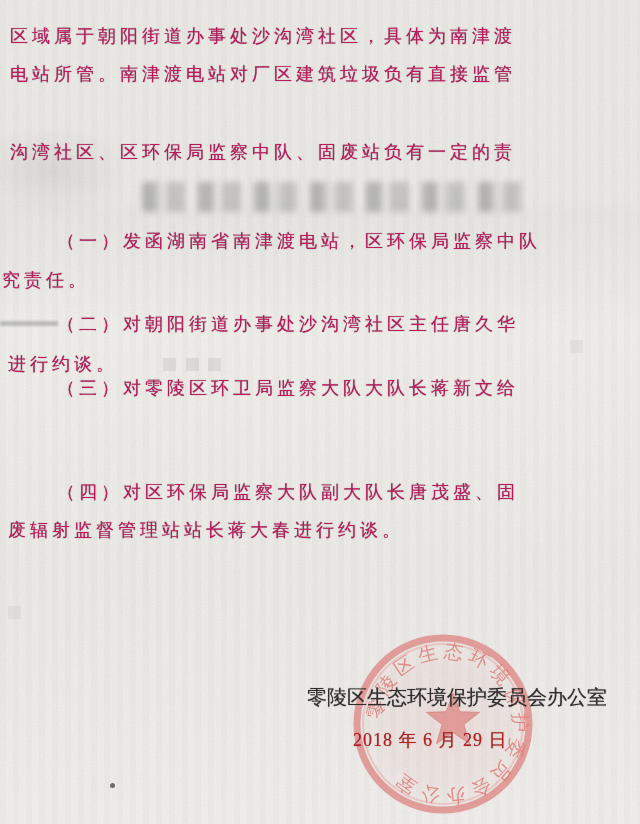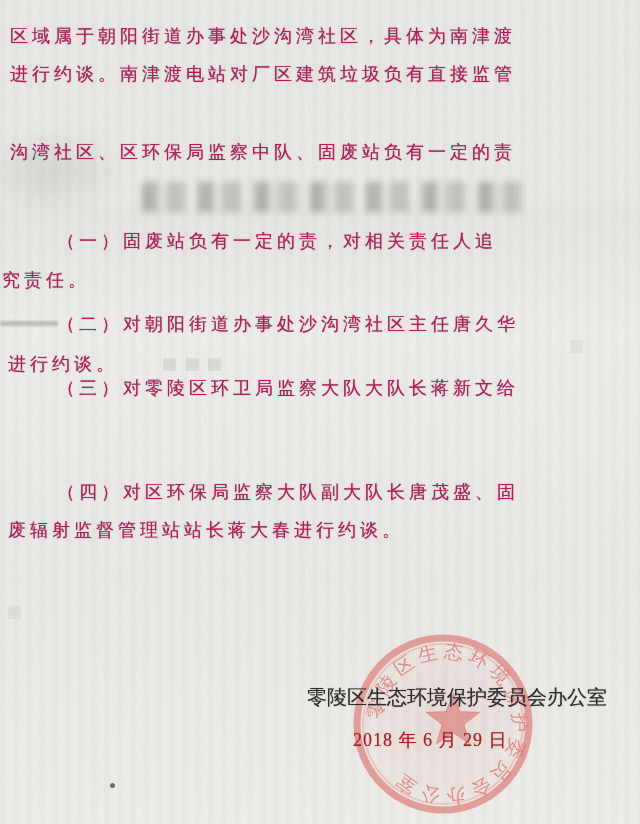--- a/index.html
+++ b/index.html
@@ -125,23 +125,23 @@
     </defs>
     <circle cx="93" cy="96" r="86" fill="url(#sealfill)" stroke="#dd8a86" stroke-width="7" stroke-opacity="0.8"></circle>
     <circle cx="93" cy="96" r="80" fill="none" stroke="#e7a6a2" stroke-width="2" stroke-opacity="0.5"></circle>
     <polygon points="103,65 109.8,83.7 129.6,84.3 113.9,96.6 119.5,115.7 103,104.5 86.5,115.7 92.1,96.6 76.4,84.3 96.2,83.7" fill="#dc827e" fill-opacity="0.7" stroke="#d5706c" stroke-opacity="0.6" stroke-width="1"></polygon>
     <text font-size="19" letter-spacing="5" fill="#dd7b77" fill-opacity="0.85" font-family="Liberation Serif, DejaVu Serif, serif">
       <textPath href="#sealArc" startOffset="4">零陵区生态环境保护委员会办公室</textPath>
     </text>
   </svg>
 
   <div class="line l1">区域属于朝阳街道办事处沙沟湾社区，具体为南津渡</div>
-  <div class="line l2">进行约谈。南津渡电站对厂区建筑垃圾负有直接监管</div>
+  <div class="line l2">电站所管。南津渡电站对厂区建筑垃圾负有直接监管</div>
   <div class="line l4">沟湾社区、区环保局监察中队、固废站负有一定的责</div>
-  <div class="line l6">（一）固废站负有一定的责，对相关责任人追</div>
+  <div class="line l6">（一）发函湖南省南津渡电站，区环保局监察中队</div>
   <div class="line l7">究责任。</div>
   <div class="line l8">（二）对朝阳街道办事处沙沟湾社区主任唐久华</div>
   <div class="line l9">进行约谈。</div>
   <div class="line l10">（三）对零陵区环卫局监察大队大队长蒋新文给</div>
   <div class="line l12">（四）对区环保局监察大队副大队长唐茂盛、固</div>
   <div class="line l13">废辐射监督管理站站长蒋大春进行约谈。</div>
 
   <div class="sig">零陵区生态环境保护委员会办公室</div>
   <div class="date">2018 年 6 月 29 日</div>
 

